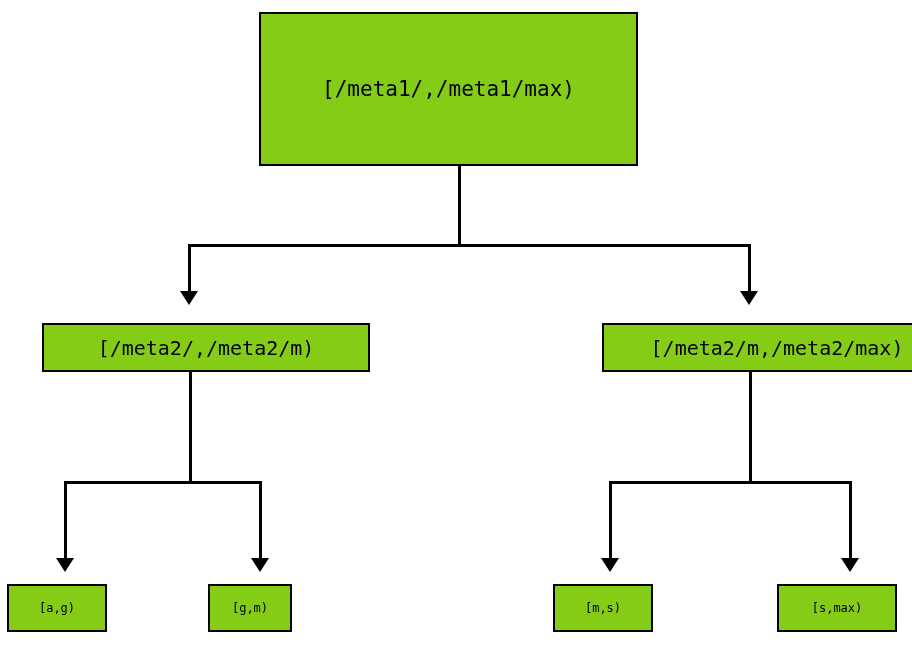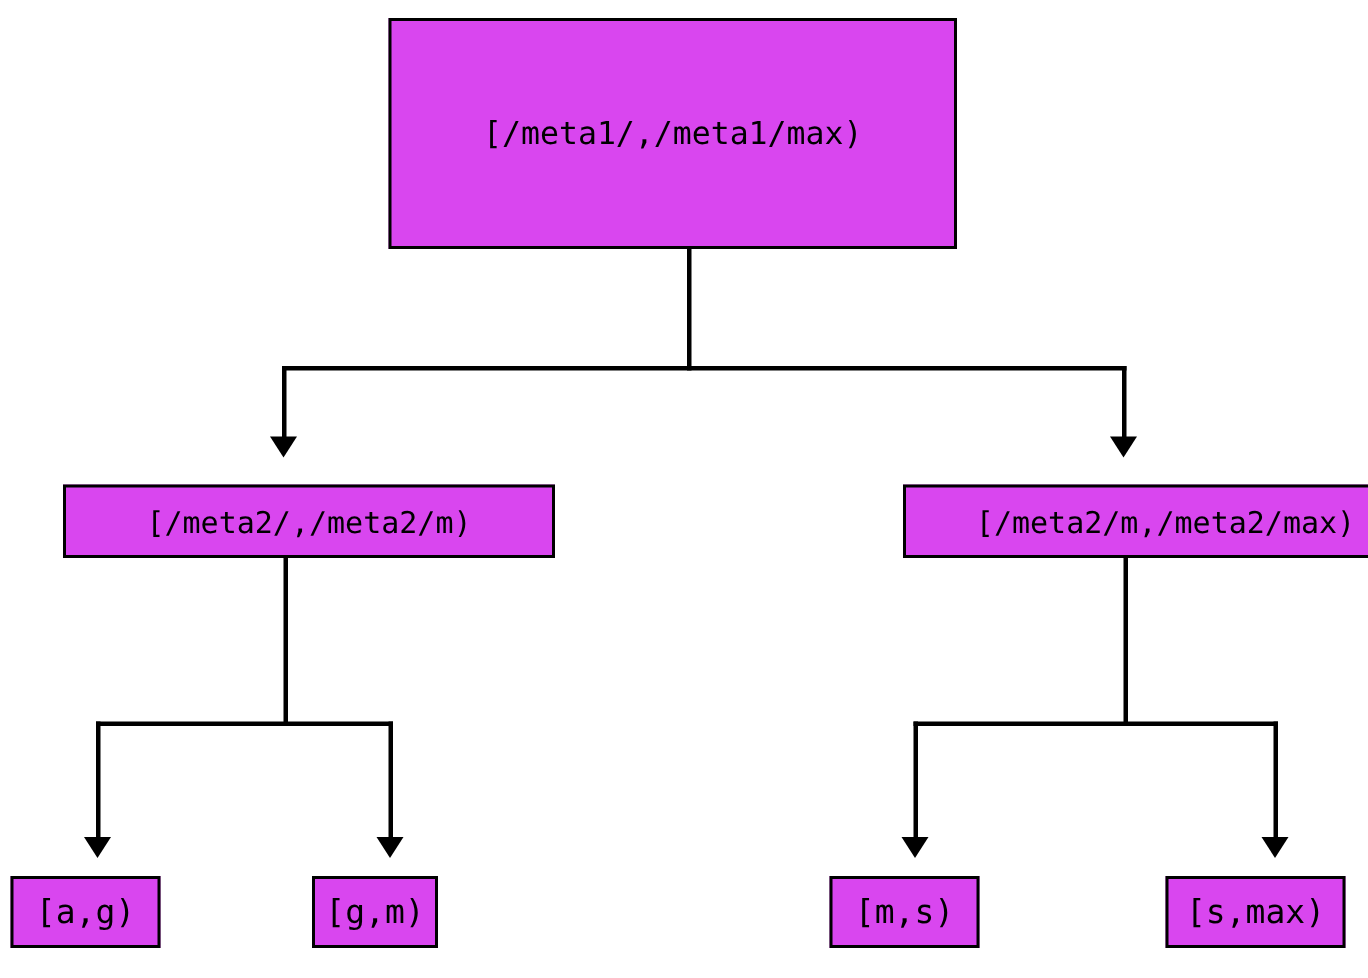--- a/index.html
+++ b/index.html
@@ -14,21 +14,21 @@
     position: relative;
     width: 912px;
     height: 652px;
     background: #ffffff;
     overflow: hidden;
   }
   .node {
     position: absolute;
     box-sizing: border-box;
     border: 2px solid #000000;
-    background: #d946ef;
+    background: #84cc16;
     display: flex;
     align-items: center;
     justify-content: center;
     color: #000000;
     font-family: "DejaVu Sans Mono", "Liberation Mono", monospace;
     white-space: nowrap;
     letter-spacing: 0px;
   }
   .node-root {
     left: 259px;
@@ -48,21 +48,21 @@
     width: 328px;
   }
   .node-level2-right {
     left: 580px;
     width: 326px;
     padding-left: 24px;
   }
   .node-leaf {
     top: 584px;
     height: 48px;
-    font-size: 22px;
+    font-size: 12px;
   }
   .leaf-ag   { left: 7px;   width: 100px; }
   .leaf-gm   { left: 208px; width: 84px; }
   .leaf-ms   { left: 553px; width: 100px; }
   .leaf-smax { left: 777px; width: 120px; align-items: center; }
 
   
   .edge-v {
     position: absolute;
     width: 3px;

